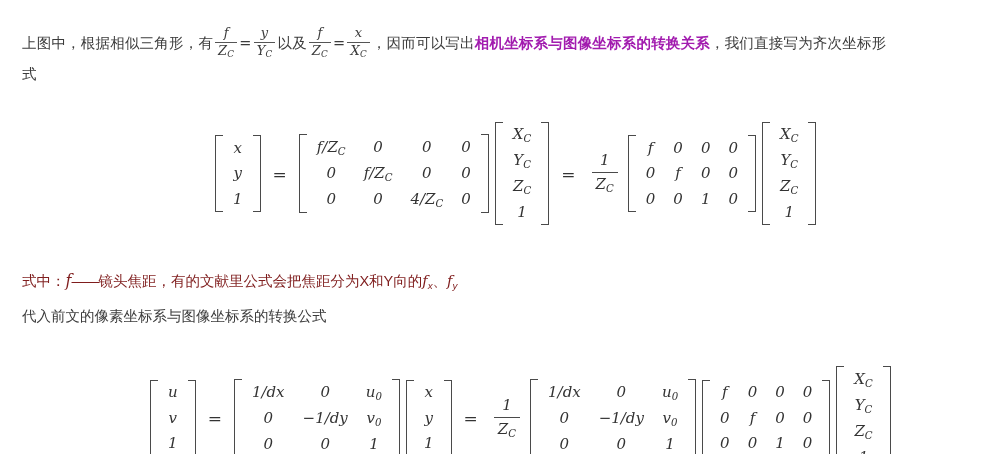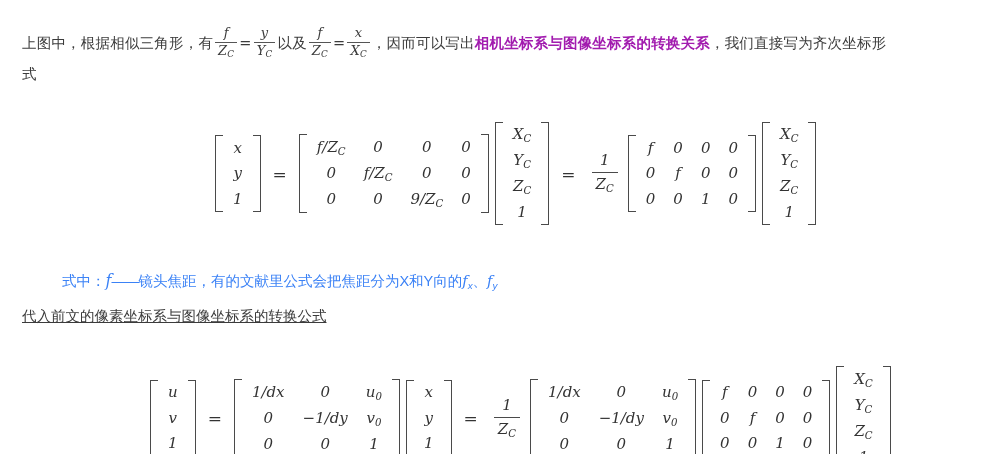--- a/index.html
+++ b/index.html
@@ -129,29 +129,27 @@
   }
   .bigfrac .den {
     display: block;
     border-top: 1.3px solid #4a4a4a;
     padding: 2px 4px 0 4px;
   }
   .note {
     margin-top: 42px;
     font-size: 14.5px;
     line-height: 28px;
-    color: #3b82f6;
-    margin-left: 40px;
+    color: #7f1d1d;
   }
   .note2 {
     margin-top: 2px;
     font-size: 14.5px;
     line-height: 28px;
     color: #3b3b3b;
-    text-decoration: underline;
   }
   .dash {
     letter-spacing: -1px;
   }
 </style>
 </head>
 <body>
 
 <div class="page">
 
@@ -193,21 +191,21 @@
         </tr>
         <tr>
           <td>0</td>
           <td><span class="ital">f/Z</span><span class="sub">C</span></td>
           <td>0</td>
           <td>0</td>
         </tr>
         <tr>
           <td>0</td>
           <td>0</td>
-          <td><span class="ital">9/Z</span><span class="sub">C</span></td>
+          <td><span class="ital">4/Z</span><span class="sub">C</span></td>
           <td>0</td>
         </tr>
       </tbody>
         </table>
       <span class="bracket right"></span>
     </span>
 
     <span class="mat">
       <span class="bracket left"></span>
       <table>

